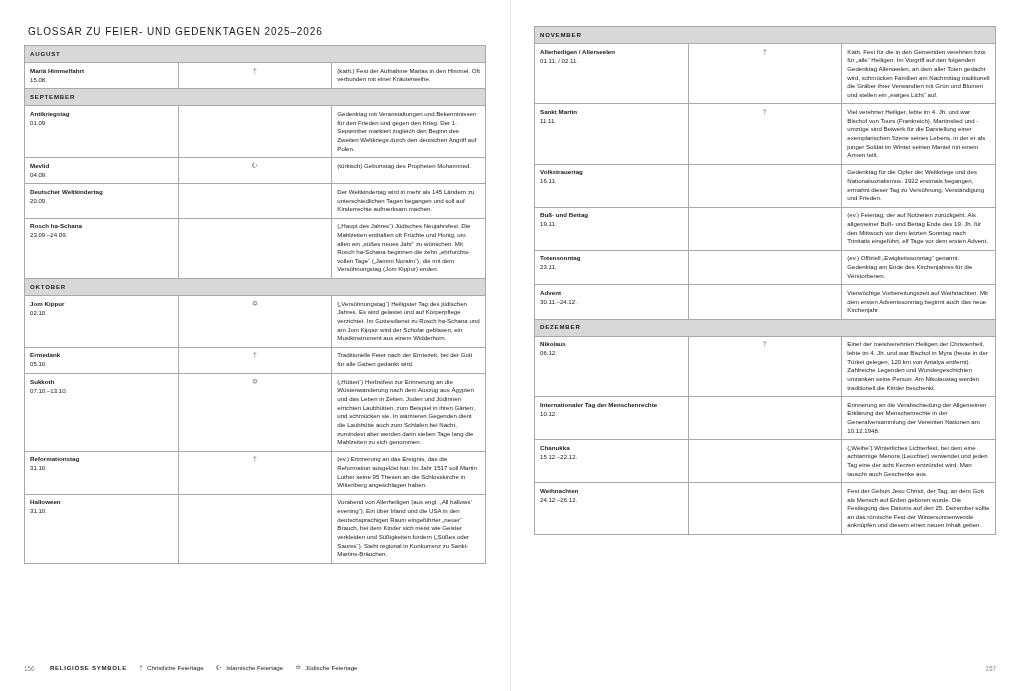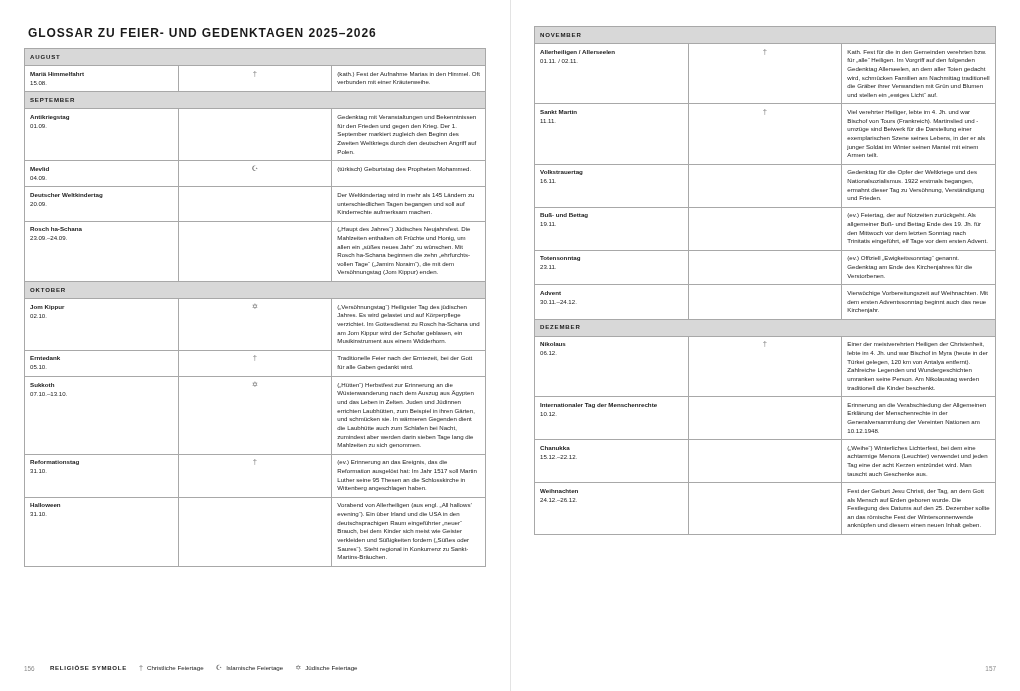--- a/index.html
+++ b/index.html
@@ -30,22 +30,22 @@
   .page-right { padding: 26px 24px 0 24px; }
   .gutter {
     position: absolute;
     left: 510px;
     top: 0;
     bottom: 0;
     width: 1px;
     background: #e3e3e3;
   }
   .doc-title {
-    font-size: 12px;
-    font-weight: bold;
+    font-size: 10px;
+    font-weight: normal;
     letter-spacing: 0.9px;
     text-transform: uppercase;
     color: #1a1a1a;
     margin: 0 0 8px 4px;
   }
   table.gloss {
     width: 100%;
     border-collapse: collapse;
     table-layout: fixed;
     border: 0.6px solid #a8a8a8;

